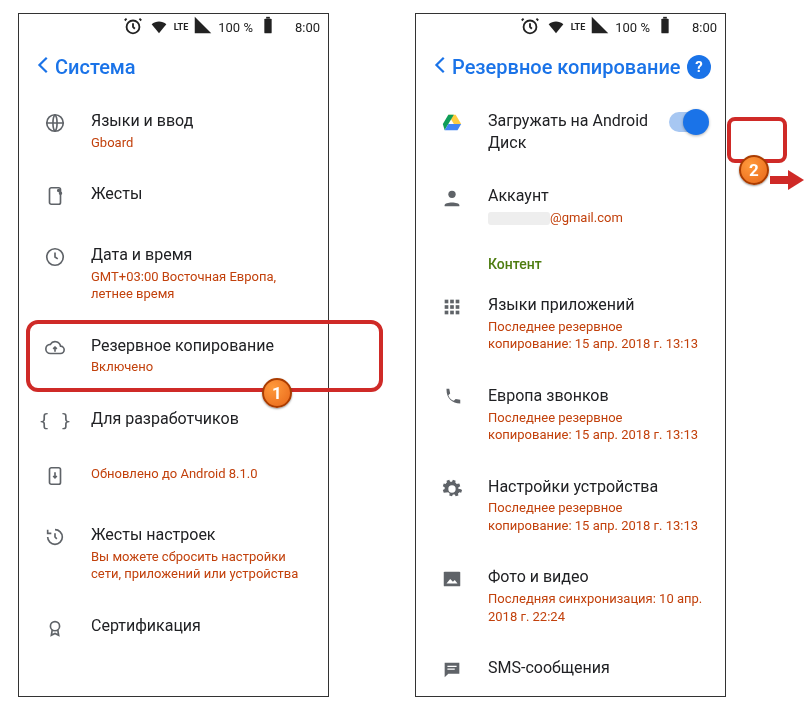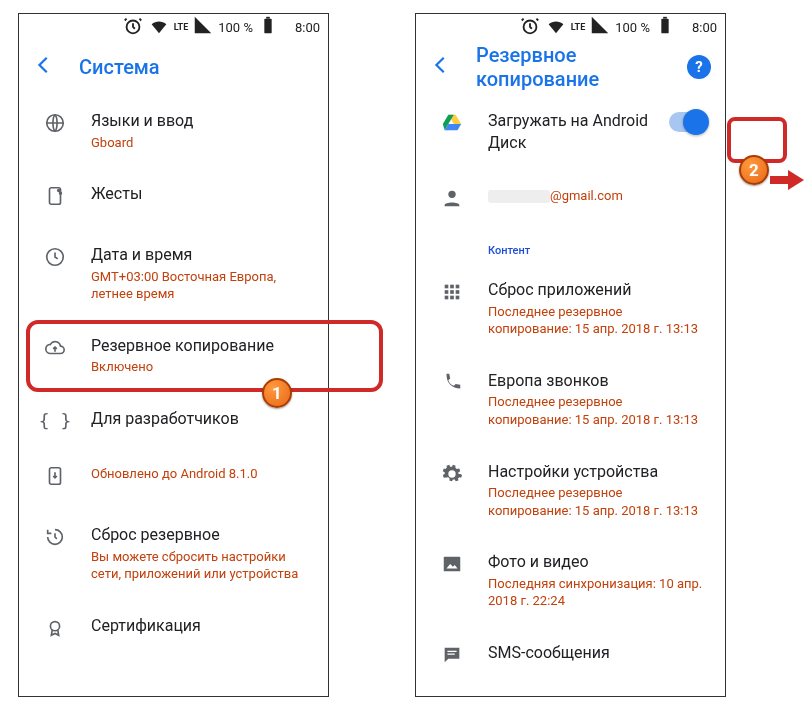--- a/index.html
+++ b/index.html
@@ -31,21 +31,20 @@
   font-size: 13px;
   color: #222;
 }
 .status-bar .clock { margin-left: 12px; }
 
 .app-bar {
   height: 54px;
   display: flex;
   align-items: center;
   padding: 0 14px;
-  gap: 24px;
 }
 .app-bar .title {
   color: #1a73e8;
   font-size: 20px;
   font-weight: 500;
   flex: 1;
 }
 .back-arrow { color: #1a73e8; font-size: 22px; }
 .help-badge {
   width: 24px; height: 24px; border-radius: 50%;
@@ -77,22 +76,22 @@
 }
 .item .sub-text {
   font-size: 13px;
   color: #c2410c;
   line-height: 1.35;
   margin-top: 2px;
 }
 
 .section-header {
   padding: 14px 18px 6px 72px;
-  color: #1d4ed8;
-  font-size: 11px;
+  color: #4d7c0f;
+  font-size: 14px;
   font-weight: 500;
 }
 
 .toggle {
   width: 38px; height: 20px; position: relative;
   background: #a7c7f2; border-radius: 10px;
   margin-left: 8px; margin-top: 2px;
 }
 .toggle .knob {
   position: absolute; right: -2px; top: -3px;
@@ -290,21 +289,21 @@
       <div class="icon-col">
           <span>
         <svg class="icon" viewBox="0 0 24 24" fill="none" stroke="#5f6368" stroke-width="1.8">
               <path d="M4 12a8 8 0 108-8"></path>
               <path d="M4 4v4h4"></path>
               <path d="M12 8v4l2 2"></path>
             </svg>
       </span>
         </div>
       <div class="text-col">
-        <div class="title-text">Сброс резервное</div>
+        <div class="title-text">Жесты настроек</div>
         <div class="sub-text">Вы можете сбросить настройки сети, приложений или устройства</div>
       </div>
     </div>
 
     <div class="item">
       <div class="icon-col">
           <span>
         <svg class="icon" viewBox="0 0 24 24" fill="none" stroke="#5f6368" stroke-width="1.8">
               <circle cx="12" cy="10" r="5"></circle>
               <path d="M9 14l-1 6 4-2 4 2-1-6"></path>
@@ -372,20 +371,21 @@
     <div class="item">
       <div class="icon-col">
           <span>
         <svg class="icon" viewBox="0 0 24 24" fill="#5f6368">
               <circle cx="12" cy="8" r="4"></circle>
               <path d="M4 20c0-4 16-4 16 0v1H4v-1z"></path>
             </svg>
       </span>
         </div>
       <div class="text-col">
+        <div class="title-text">Аккаунт</div>
         <div class="sub-text"><span class="blur"></span><span>@gmail.com</span></div>
       </div>
     </div>
 
     <div class="section-header">Контент</div>
 
     <div class="item">
       <div class="icon-col">
           <span>
         <svg class="icon" viewBox="0 0 24 24" fill="#5f6368">
@@ -395,21 +395,21 @@
               <rect x="4" y="10" width="4" height="4"></rect>
               <rect x="10" y="10" width="4" height="4"></rect>
               <rect x="16" y="10" width="4" height="4"></rect>
               <rect x="4" y="16" width="4" height="4"></rect>
               <rect x="10" y="16" width="4" height="4"></rect>
               <rect x="16" y="16" width="4" height="4"></rect>
             </svg>
       </span>
         </div>
       <div class="text-col">
-        <div class="title-text">Сброс приложений</div>
+        <div class="title-text">Языки приложений</div>
         <div class="sub-text">Последнее резервное копирование: 15 апр. 2018 г. 13:13</div>
       </div>
     </div>
 
     <div class="item">
       <div class="icon-col">
           <span>
         <svg class="icon" viewBox="0 0 24 24" fill="#5f6368">
               <path d="M6 3c0 9 6 15 15 15v-4l-5-1-2 2c-3-1-5-3-6-6l2-2-1-5H6z"></path>
             </svg>

